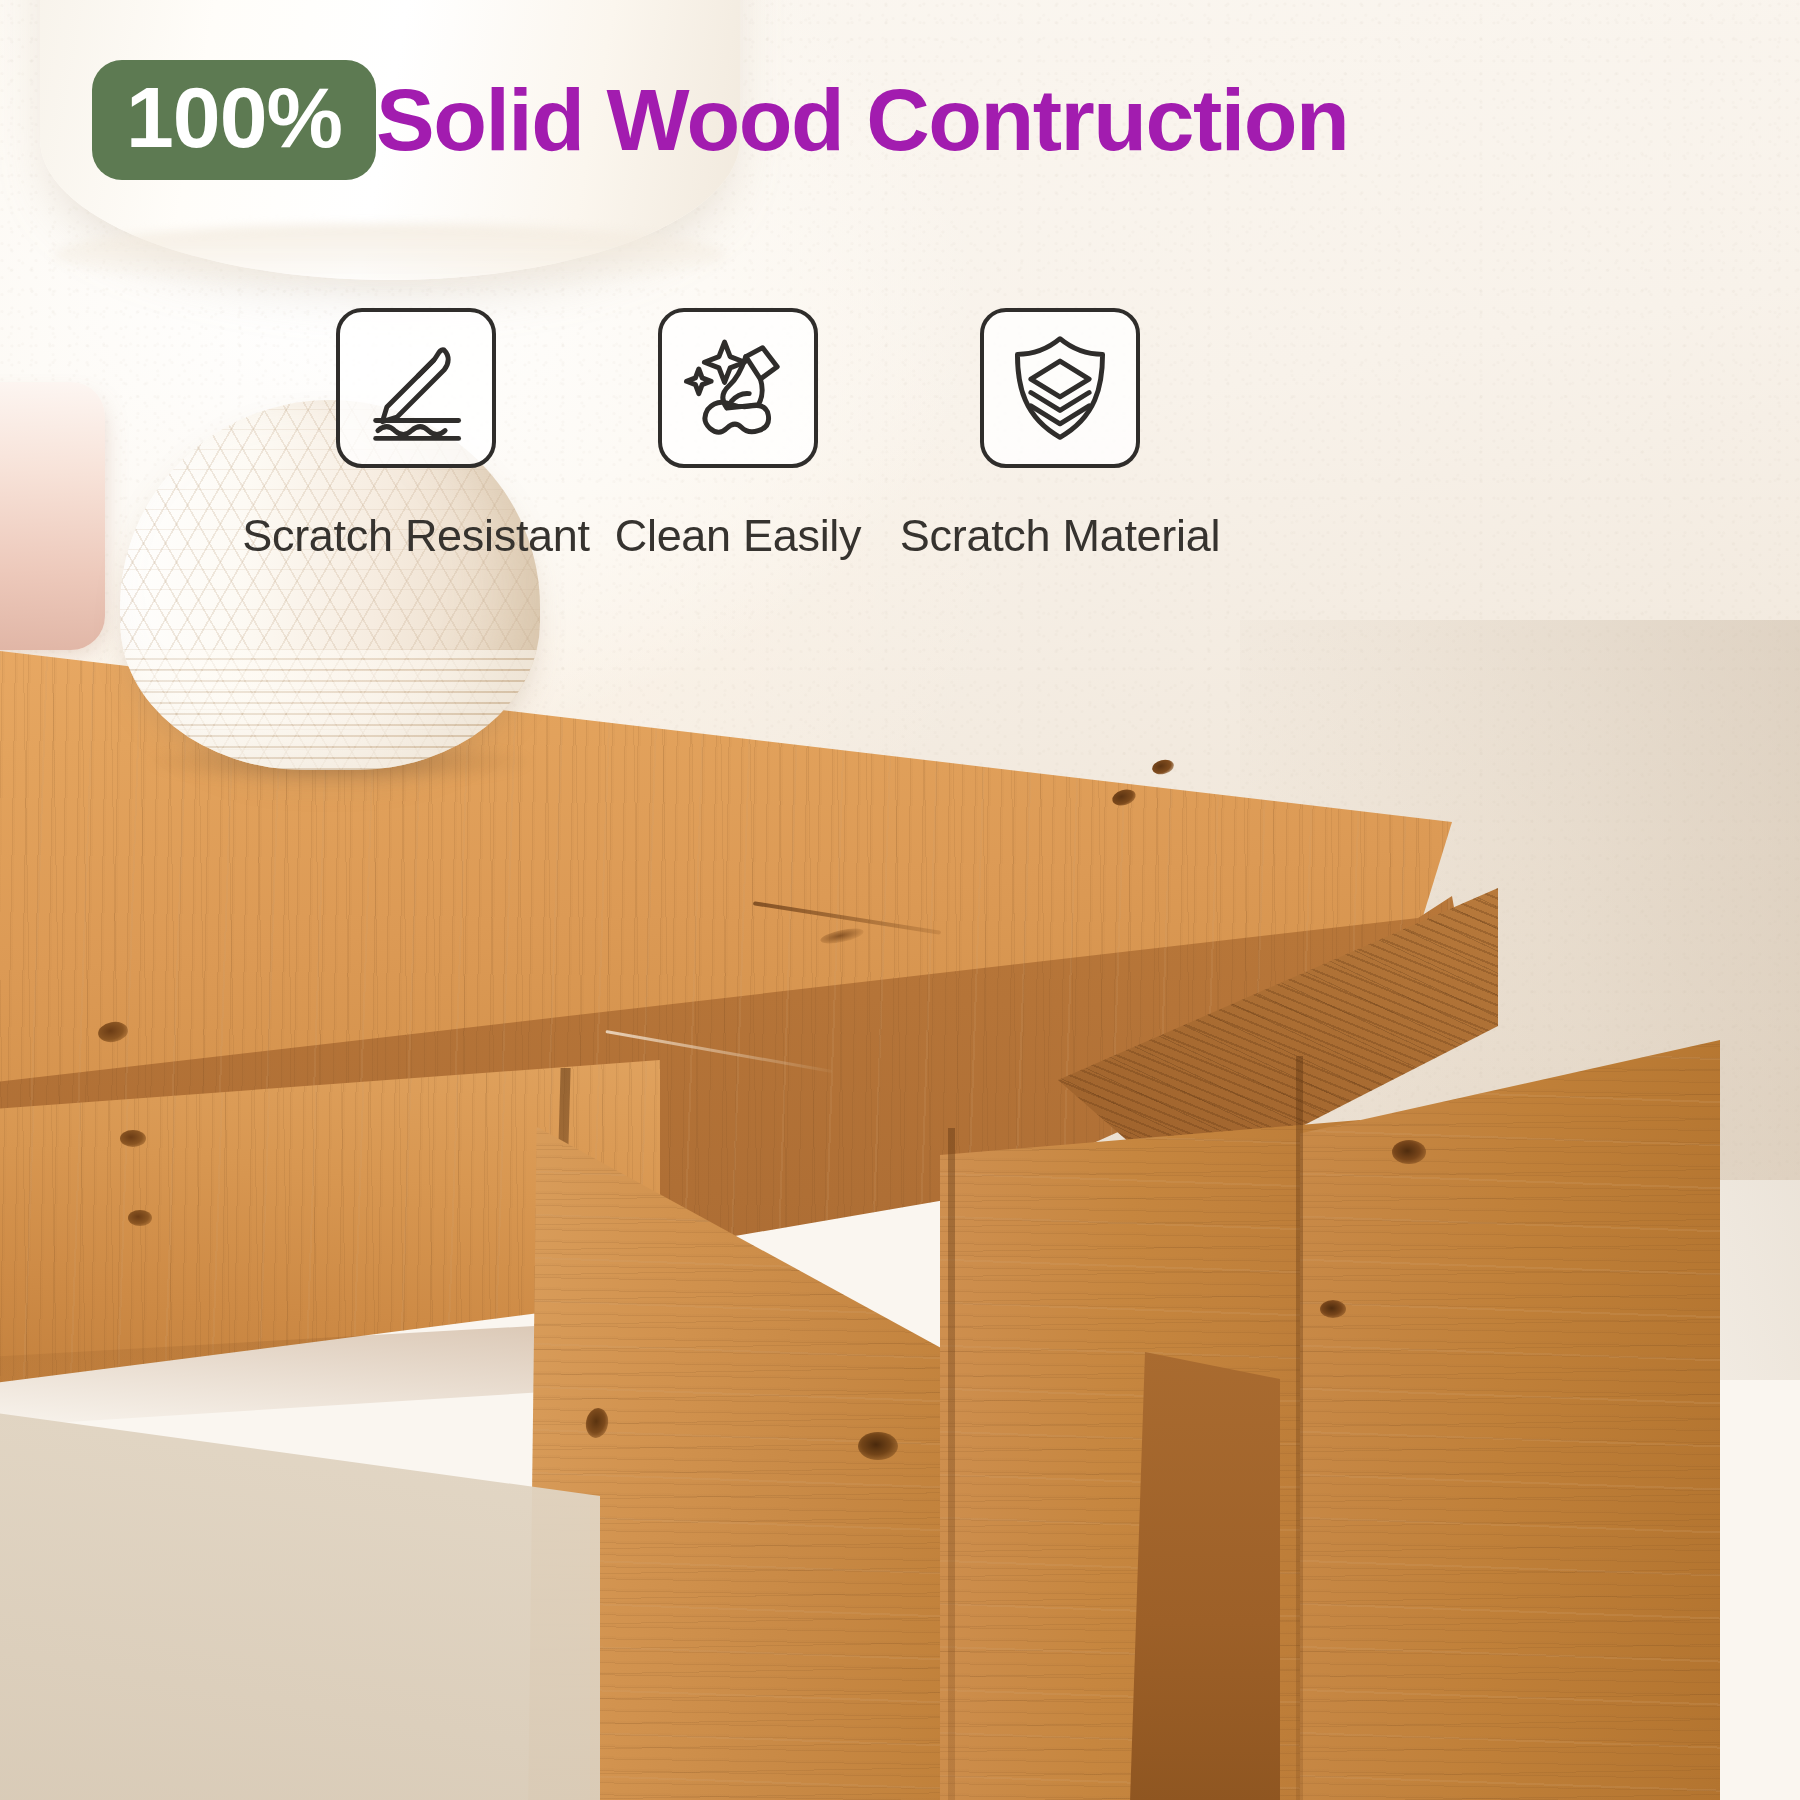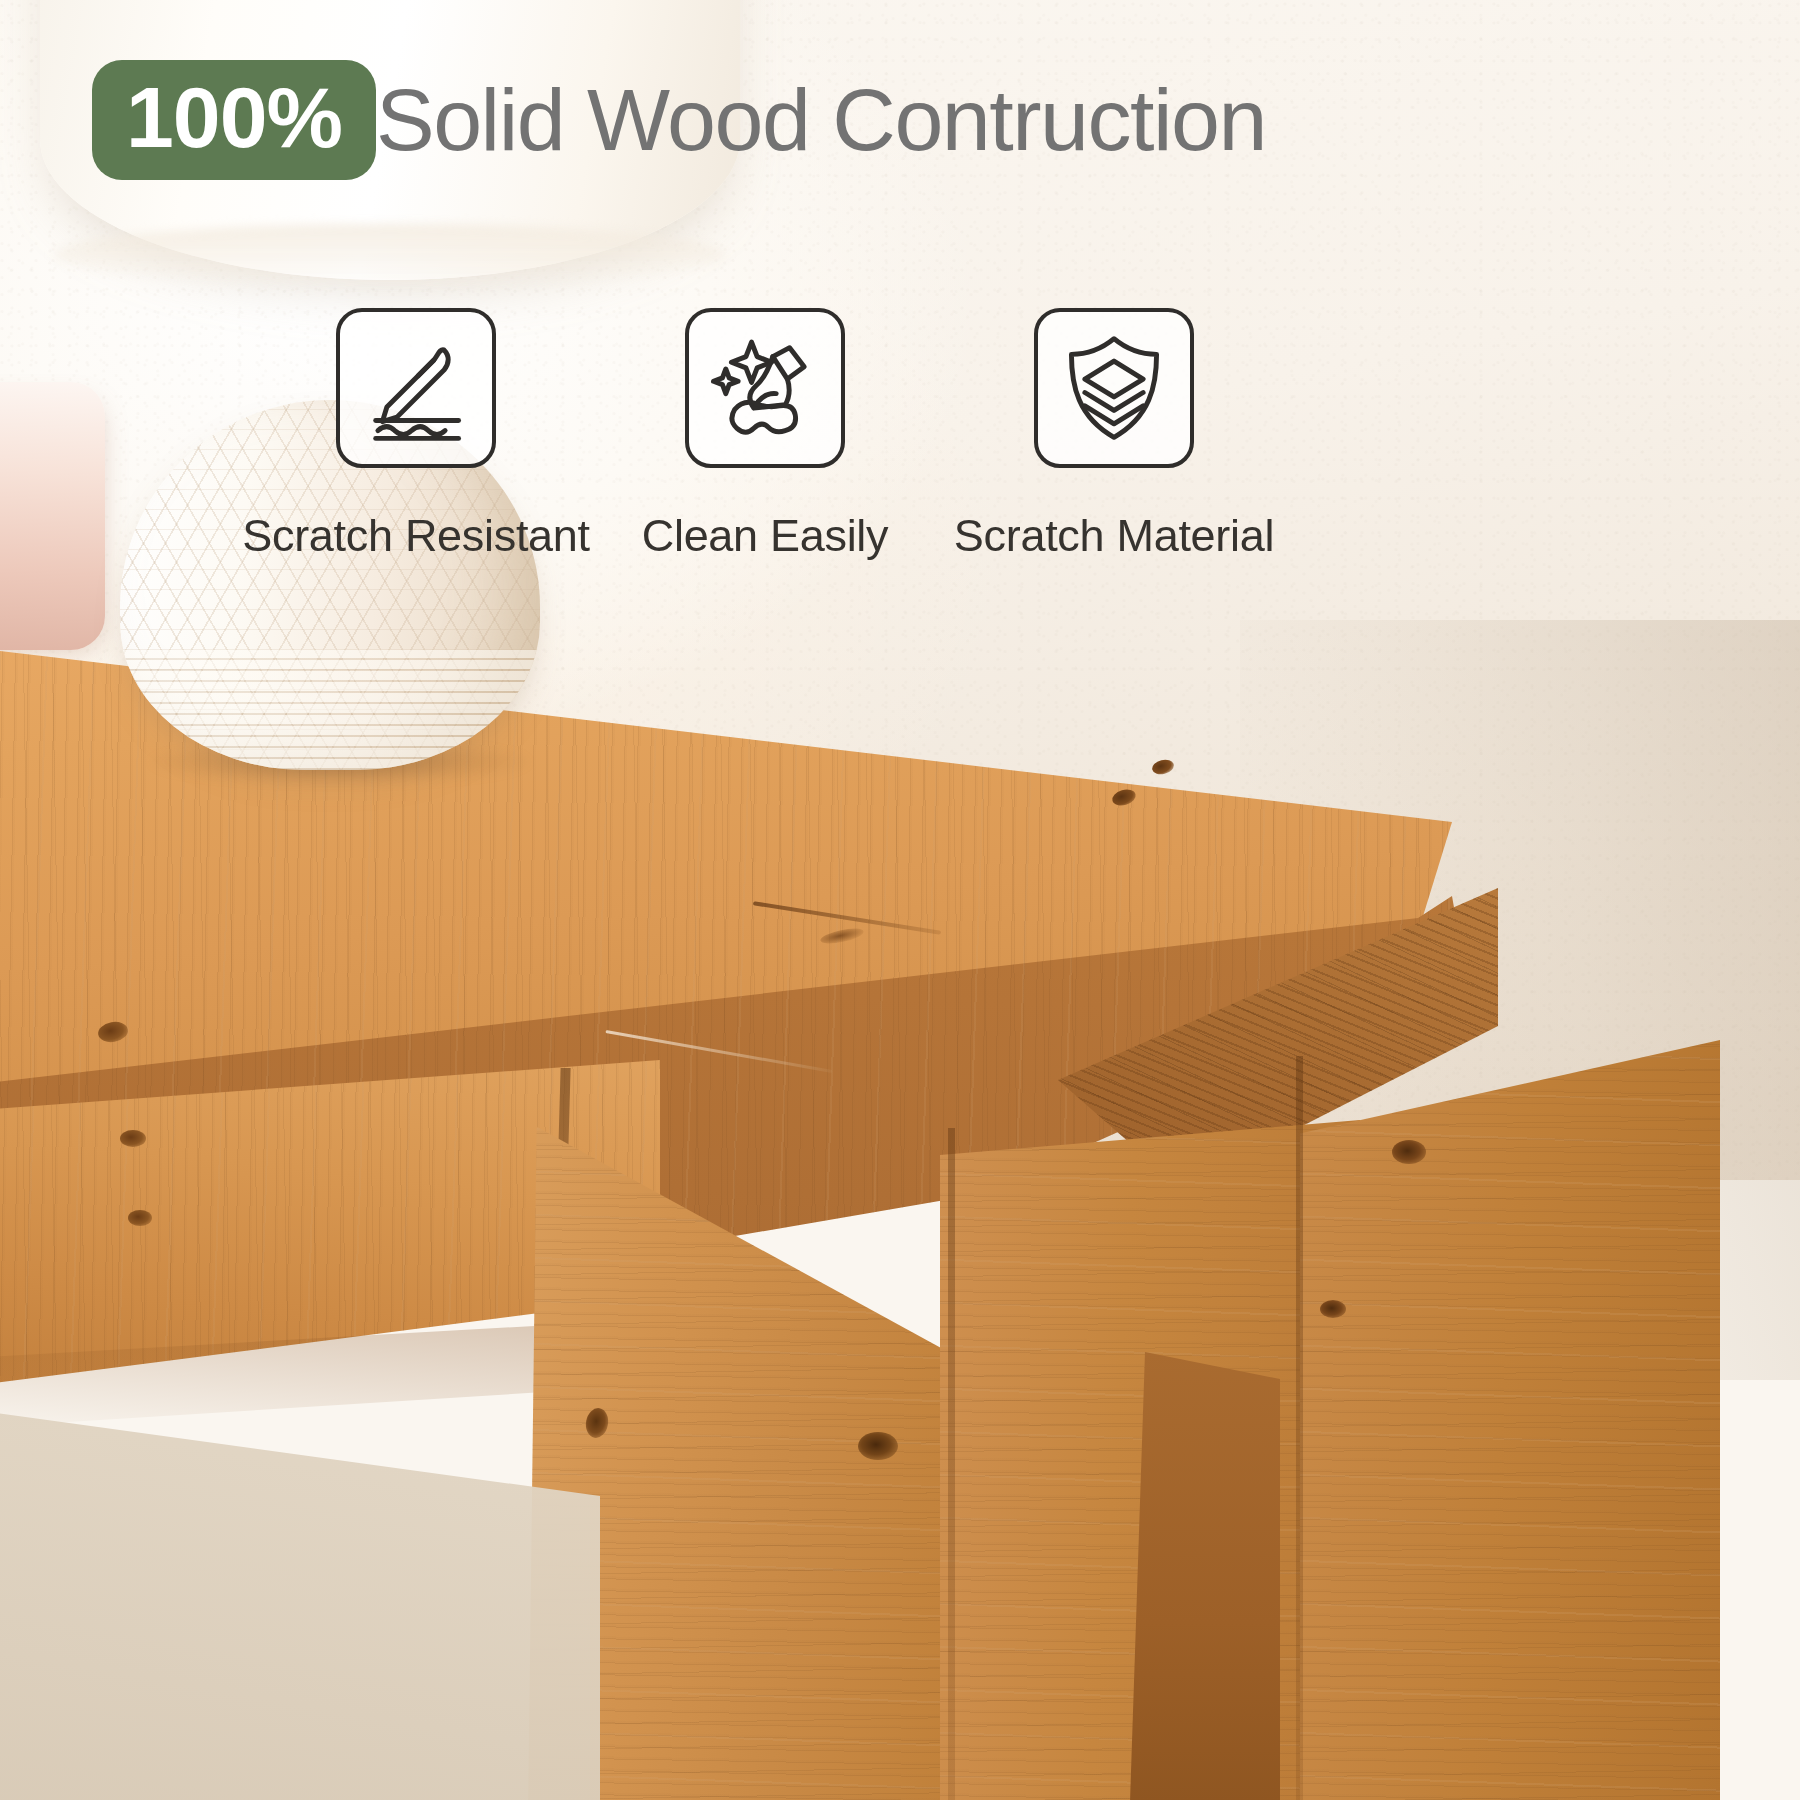--- a/index.html
+++ b/index.html
@@ -210,27 +210,27 @@
 
   .headline-row {
     position:absolute; left:92px; top:60px; display:flex; align-items:center; 
   }
   .badge {
     background:#5d7a52; color:#ffffff;
     font-size:86px; font-weight:bold; letter-spacing:-1px;
     padding:14px 34px 20px 34px; border-radius:30px; line-height:1;
   }
   .headline {
-    color:#737373; font-size:88px; font-weight:normal; letter-spacing:-1.5px; line-height:1;
+    color:#a21caf; font-size:88px; font-weight:bold; letter-spacing:-1.5px; line-height:1;
     white-space:nowrap;
   }
 
   .features {
     position:absolute; left:300px; top:308px; width:1240px;
-    display:flex; justify-content:flex-start; gap:117px;
+    display:flex; justify-content:flex-start; gap:90px;
   }
   .feature { display:flex; flex-direction:column; align-items:center; width:232px; }
   .icon-box {
     width:160px; height:160px; border:4px solid #2f2d2b; border-radius:26px;
     background:rgba(255,255,255,.80);
     display:flex; align-items:center; justify-content:center;
   }
   .icon-box svg { width:112px; height:112px; display:block; }
   .feature-label {
     margin-top:42px; font-size:45px; color:#36332f; letter-spacing:-.3px; white-space:nowrap;

